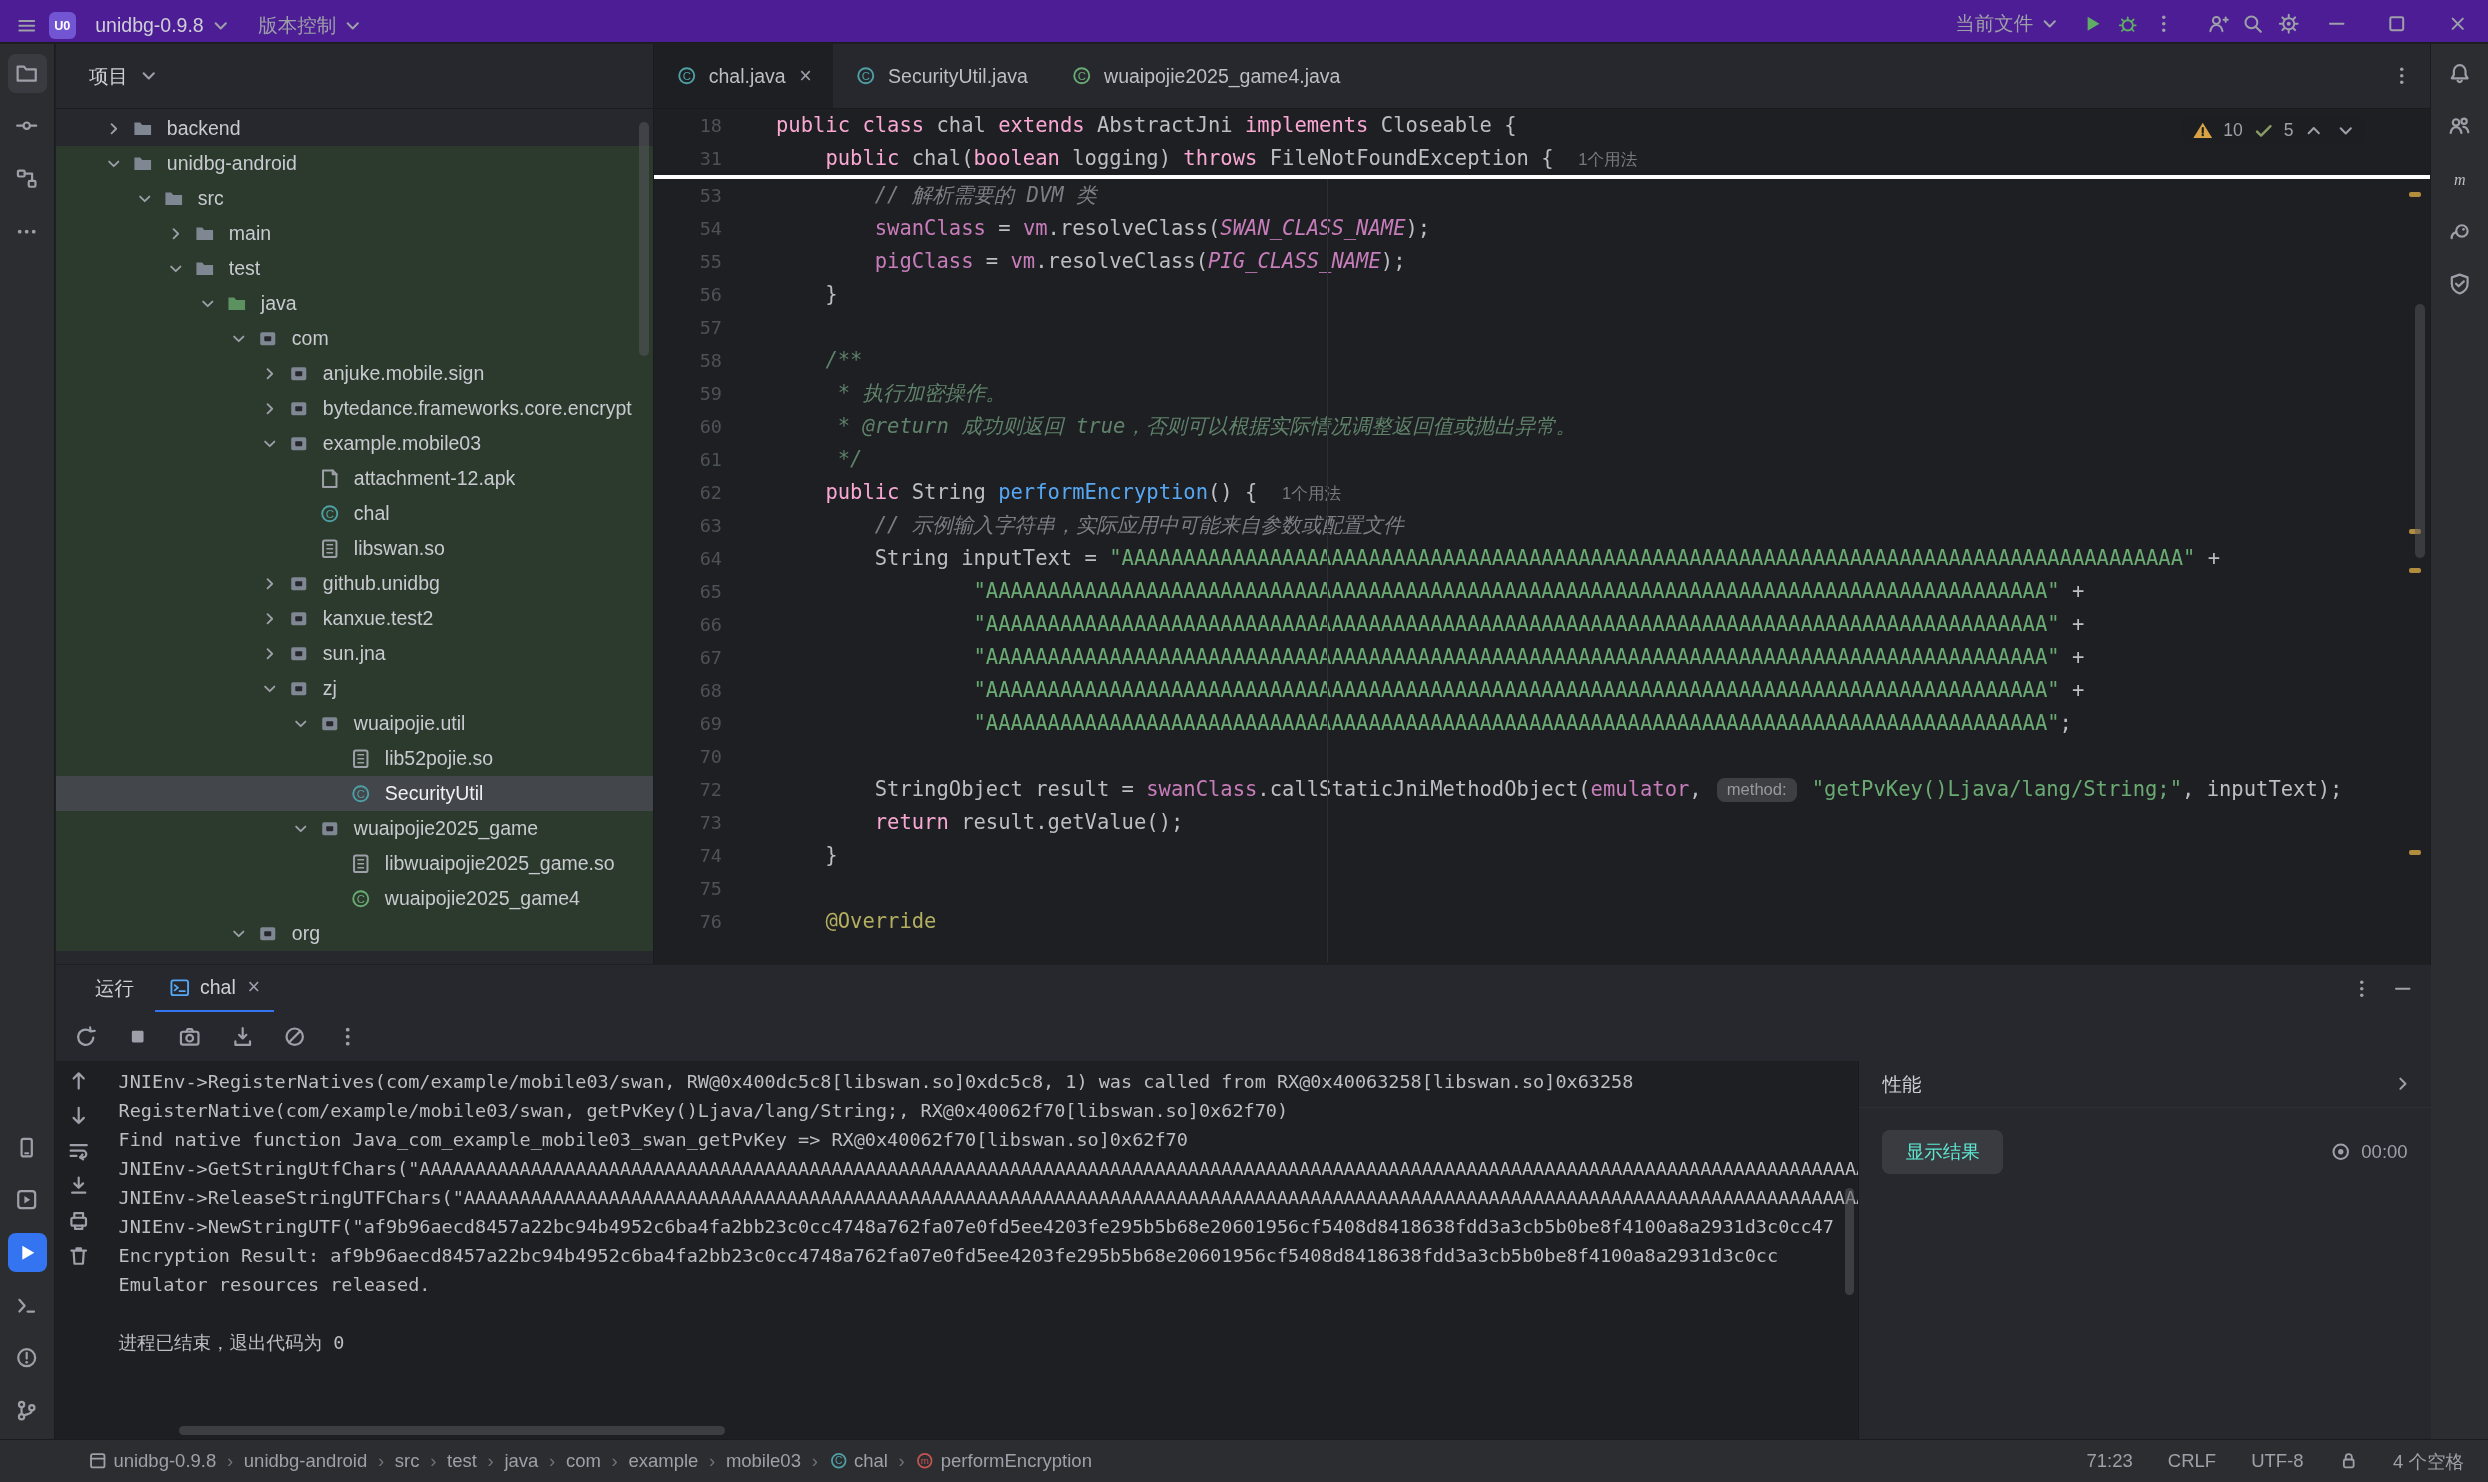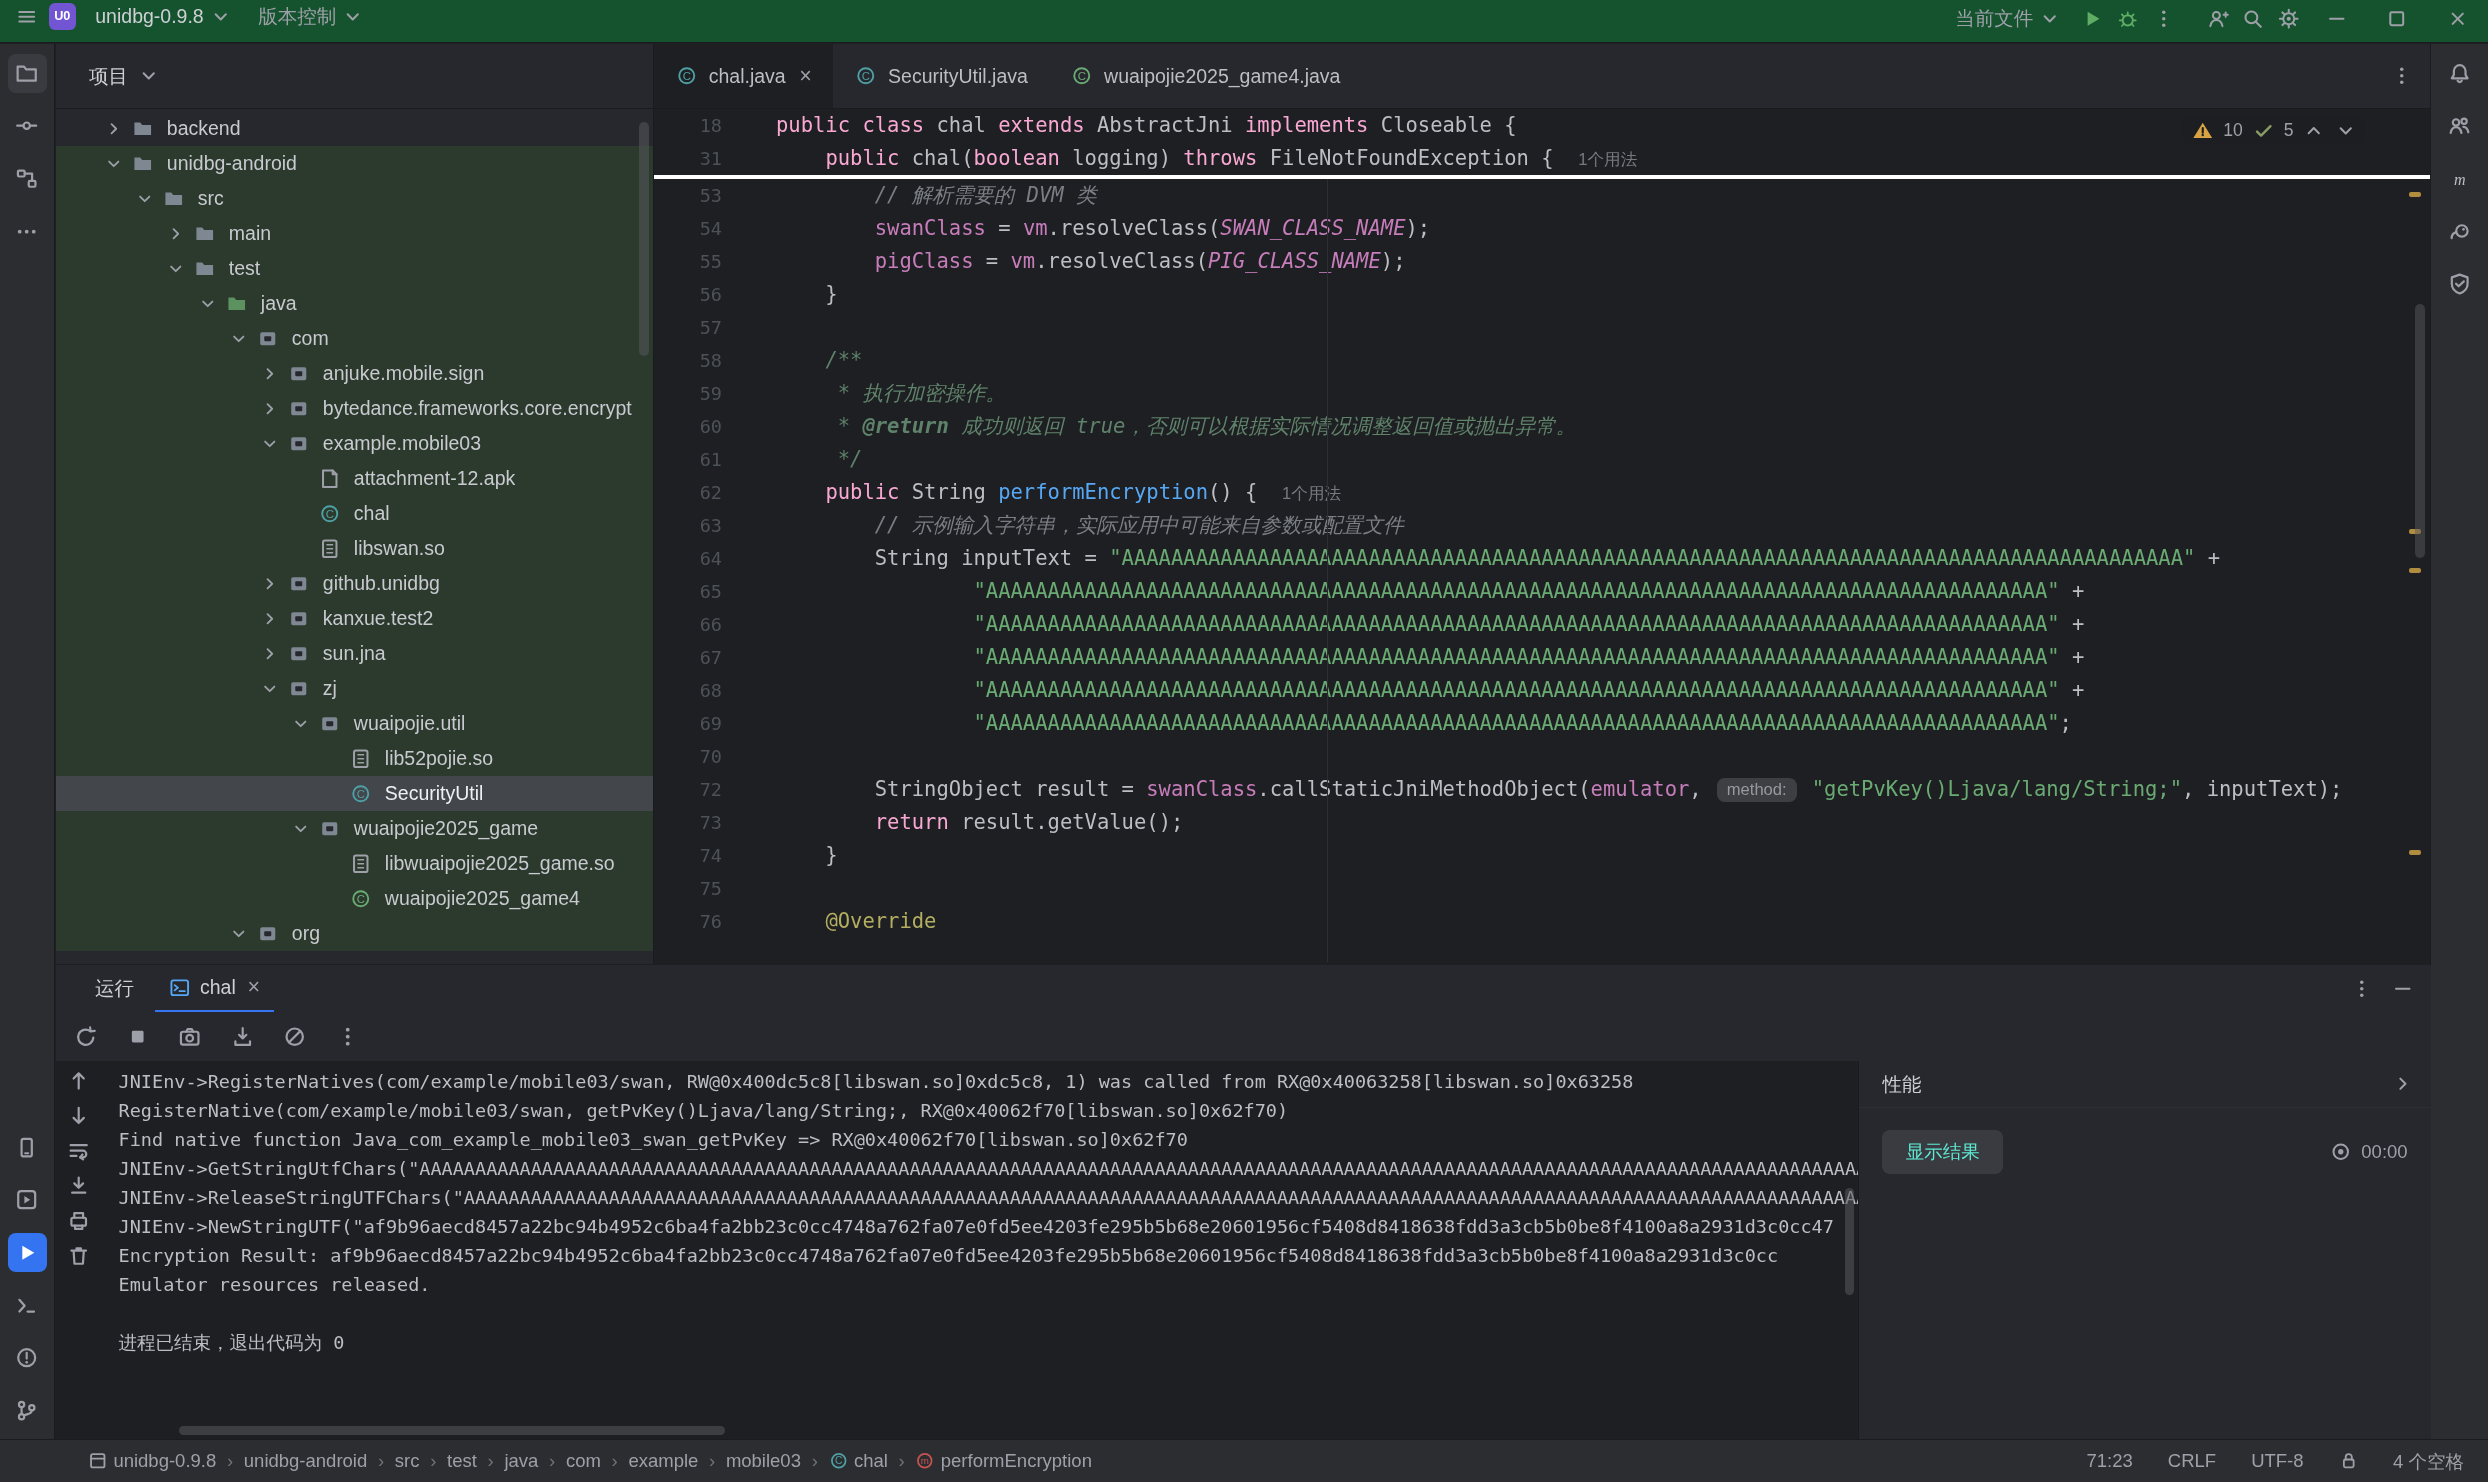--- a/index.html
+++ b/index.html
@@ -1,20 +1,20 @@
 <!DOCTYPE html>
 <html><head>
 <meta charset="utf-8">
 <style>
 *{box-sizing:border-box;margin:0;padding:0}
 body{background:#0e0f10}
 .win{position:relative;width:2489px;height:1482px;background:#1e1f22;font-family:"Liberation Sans",sans-serif;color:#bcbec4;overflow:hidden}
 .ic{display:inline-flex;align-items:center;justify-content:center;vertical-align:middle}
 
-.titlebar{position:absolute;left:0;top:0;width:2489px;height:43px;background:#14532d;border-bottom:1px solid #1a1b1e;display:flex;align-items:flex-start}
+.titlebar{position:absolute;left:0;top:0;width:2489px;height:43px;background:#4c1d95;border-bottom:1px solid #1a1b1e;display:flex;align-items:flex-end}
 .tb-left{display:flex;align-items:center;gap:11.7px;padding-left:15.6px}
 .logo{width:27px;height:27px;border-radius:5.9px;background:#7155d3;color:#fff;font-size:12.7px;font-weight:bold;display:flex;align-items:center;justify-content:center}
 .tb-item{display:flex;align-items:center;gap:5.9px;font-size:19.5px;color:#ced0d6;padding:2.9px 7.8px;border-radius:5.9px}
 .tb-item.dim{color:#9da0a8}
 .tb-right{margin-left:auto;display:flex;align-items:center;gap:13.7px;padding-right:7.8px}
 .winbtn{width:47px;height:37px;display:flex;align-items:center;justify-content:center;color:#b6b8bd;font-size:23.4px}
 
 .strip{position:absolute;top:44px;height:1396px;background:#2b2d30;display:flex;flex-direction:column;align-items:center;gap:13.7px;padding:9.8px 0}
 .strip.left{left:0;width:55px;border-right:1px solid #1a1b1e}
 .strip.right{left:2430px;width:59px;border-left:1px solid #1a1b1e}
@@ -41,21 +41,21 @@
 .tabbar-right{margin-left:auto;display:flex;align-items:center;padding-right:17.6px}
 .editor{position:relative;height:853px;overflow:hidden;font-family:"DejaVu Sans Mono",monospace;font-size:20.5px}
 .guide{position:absolute;left:673px;top:0;height:100%;width:1px;background:#2c2e33}
 .cl{height:33px;line-height:33px;display:flex;white-space:pre}
 .ln{flex:none;width:68px;text-align:right;color:#4d5258;font-size:18.5px;margin-right:54px}
 .code{flex:1;white-space:pre}
 .cur{background:#26282e}
 .cur .ln{color:#a6a9b0}
 .stickyblock{border-bottom:4px solid #ffffff;position:relative;z-index:2;background:#1e1f22}
 .t{color:#bcbec4}.k{color:#f9a8d4}.s{color:#6aab73}.c{color:#7a7e85;font-style:italic}
-.d{color:#5f826b;font-style:italic}.dt{color:#5f826b;font-style:italic;font-weight:bold}
+.d{color:#5f826b;font-style:italic}.dt{color:#5f826b;font-style:italic;font-weight:normal}
 .f{color:#c77dbb}.sf{color:#c77dbb;font-style:italic}.m{color:#56a8f5}.a{color:#b3ae60}
 .u{color:#767a80;font-size:16.6px;font-family:"Liberation Sans",sans-serif}
 .h{display:inline-block;background:#3d3f43;color:#96999e;border-radius:7.8px;padding:0 9.8px;font-size:16.6px;line-height:23.4px;font-family:"Liberation Sans",sans-serif;margin:0 2.9px;vertical-align:middle}
 .caret{display:inline-block;width:2px;height:23.4px;background:#d4d6db;vertical-align:middle}
 .ewidget{position:absolute;top:7.8px;right:64px;display:flex;align-items:center;gap:9.8px;font-size:17.6px;color:#9da0a8;background:rgba(30,31,34,.88);padding:2.9px 9.8px;border-radius:7.8px;z-index:5;font-family:"Liberation Sans",sans-serif}
 .stripe-mark{position:absolute;right:8.8px;width:12.7px;height:4.9px;background:#b28c3f;border-radius:2px;z-index:4}
 .vthumb{position:absolute;right:4.9px;top:195px;width:9.8px;height:254px;background:#55575c;opacity:.5;border-radius:4.9px;z-index:4}
 
 .run{position:absolute;left:56px;top:965px;width:2375px;height:475px;background:#1e1f22}
 .runhead{height:47px;background:#26282e;display:flex;align-items:center;gap:21px;padding:0 17.6px 0 39px;font-size:19.5px;color:#ced0d6}

